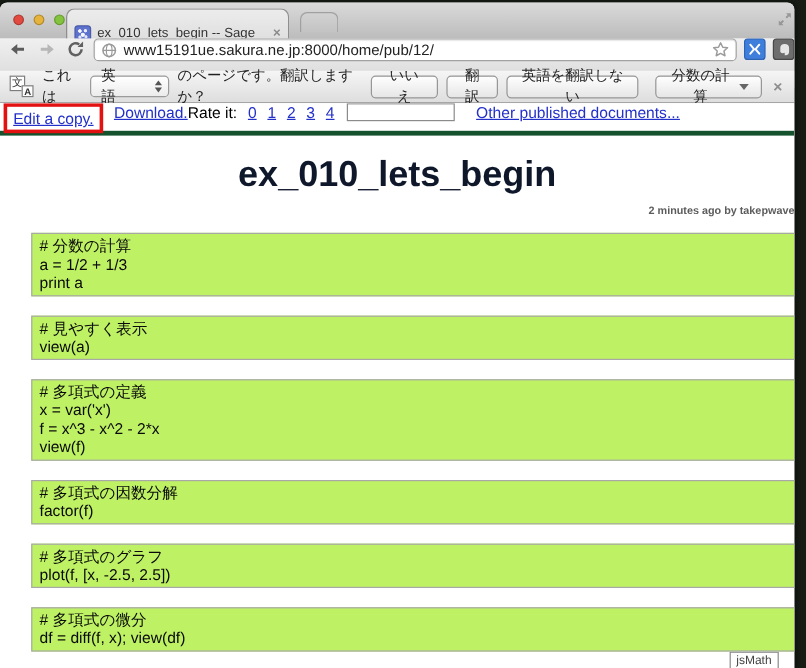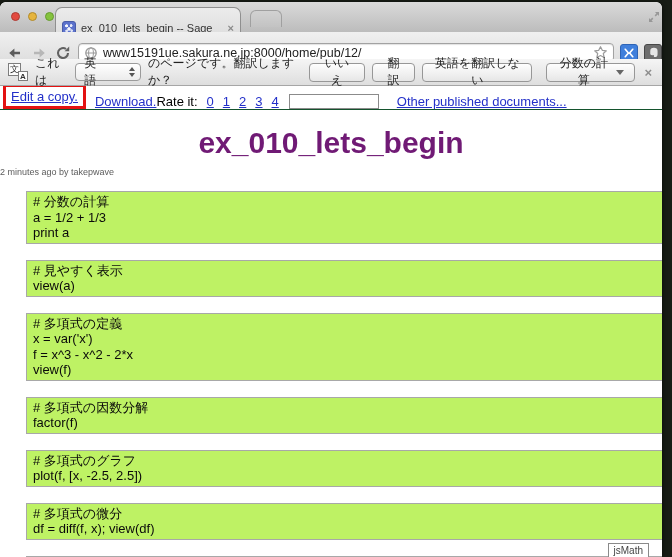--- a/index.html
+++ b/index.html
@@ -49,21 +49,21 @@
     position:absolute;left:250px;top:8px;width:32px;height:17px;box-sizing:border-box;
     background:linear-gradient(#d2d2d2,#c3c3c3);
     border:1px solid #a0a0a0;border-bottom:none;border-radius:6px 6px 0 0;
   }
   .fullscreen{position:absolute;right:2px;top:7px;opacity:.85;}
   
   .toolbar{
     position:absolute;top:30px;left:0;right:0;height:42px;
     background:linear-gradient(#f0f0f0,#d7d7d7);
     border-bottom:1px solid #949494;
-    display:flex;align-items:center;padding:0 6px;gap:6px;box-sizing:border-box;
+    display:flex;padding:0 6px;gap:6px;box-sizing:border-box;
   }
   .navbtn{width:18px;height:18px;display:flex;align-items:center;justify-content:center;flex:0 0 auto;}
   .omnibox{
     width:536px;height:19px;box-sizing:border-box;background:#fff;
     border:1px solid #a2a2a2;border-radius:4px;
     display:flex;align-items:center;gap:5px;padding:0 5px;flex:0 0 auto;
     box-shadow:inset 0 1px 1px rgba(0,0,0,.12);
   }
   .url{flex:1;font-size:12.5px;color:#222;white-space:nowrap;overflow:hidden;}
   .ext{width:18px;height:18px;border-radius:3px;display:flex;align-items:center;justify-content:center;flex:0 0 auto;}
@@ -102,43 +102,43 @@
   }
   .caret{width:0;height:0;border-left:4px solid transparent;border-right:4px solid transparent;border-top:5px solid #666;}
   .spacer{flex:1;}
   .ib-close{color:#8d8d8d;font-size:13px;font-weight:bold;padding:0 2px;}
   
   .content{
     position:absolute;top:84px;left:0;width:662px;height:473px;
     background:#fff;overflow:hidden;color:#000;
   }
   .controls{
-    height:23px;display:flex;align-items:flex-end;
-    font-size:13px;border-bottom:1px solid #14532d;position:relative;
+    height:23px;display:flex;align-items:flex-start;
+    font-size:13px;border-bottom:4px solid #14532d;position:relative;
   }
   a.link{color:#2330c9;text-decoration:underline;cursor:pointer;}
   .redbox{
     border:3px solid #e31212;height:17px;box-sizing:content-box;
     display:flex;align-items:center;padding:1px 5px;margin-left:3px;
   }
   .dl{margin-left:9px;}
   .ratelbl{color:#000;}
   .rate{margin-left:9px;}
   .rateinput{
     margin-left:10px;width:90px;height:15px;box-sizing:border-box;
     border:1px solid #8b8b8b;background:#fff;font-size:12px;padding:0 2px;
   }
   .otherdocs{margin-left:18px;}
   h1.page-title{
     margin:14px 0 0 0;text-align:center;
-    font-size:30px;line-height:38px;font-weight:bold;color:#701a75;letter-spacing:0;
+    font-size:30px;line-height:38px;font-weight:bold;color:#0f172a;letter-spacing:0;
   }
   .byline{
-    margin-top:5px;text-align:left;
-    font-size:9px;font-weight:normal;color:#5c5c5c;
+    margin-top:5px;text-align:right;
+    font-size:9px;font-weight:bold;color:#5c5c5c;
   }
   .cells{margin-top:14px;}
   .cell{
     margin:0 0 16px 26px;width:640px;box-sizing:border-box;
     border:1px solid #a8a8a8;background:#bef264;
     padding:2px 6px;font-size:13px;line-height:15.5px;color:#0a0a0a;
   }
   .jsmath{
     position:absolute;right:13px;bottom:0;
     border:1px solid #8a8a8a;background:#fff;color:#444;

